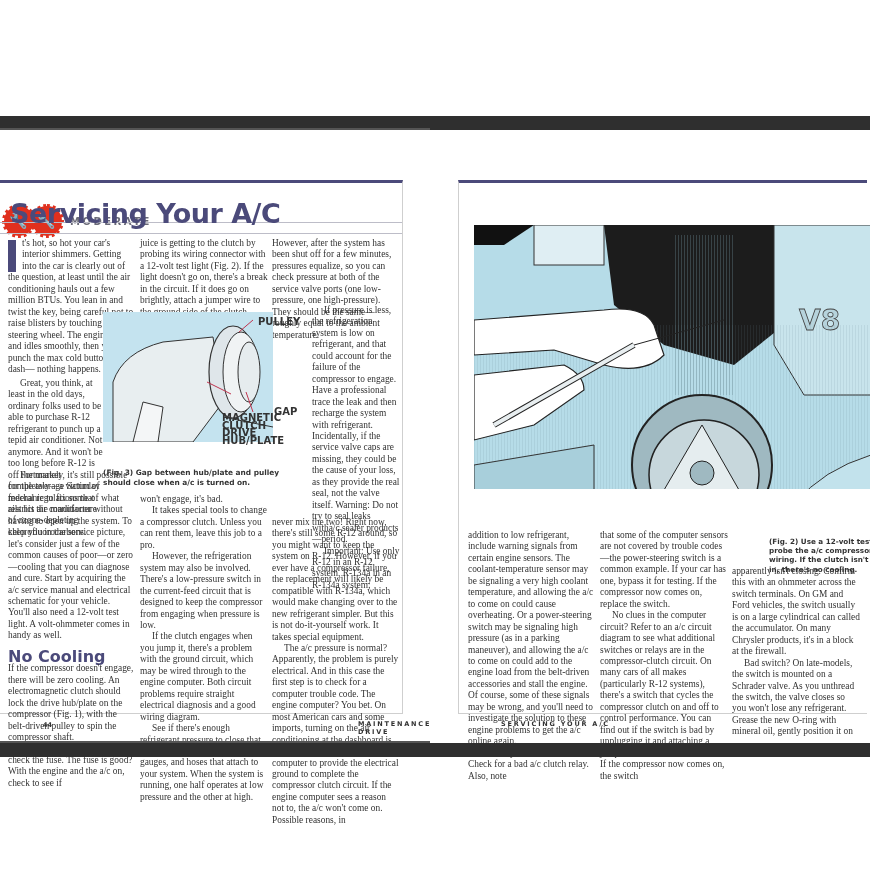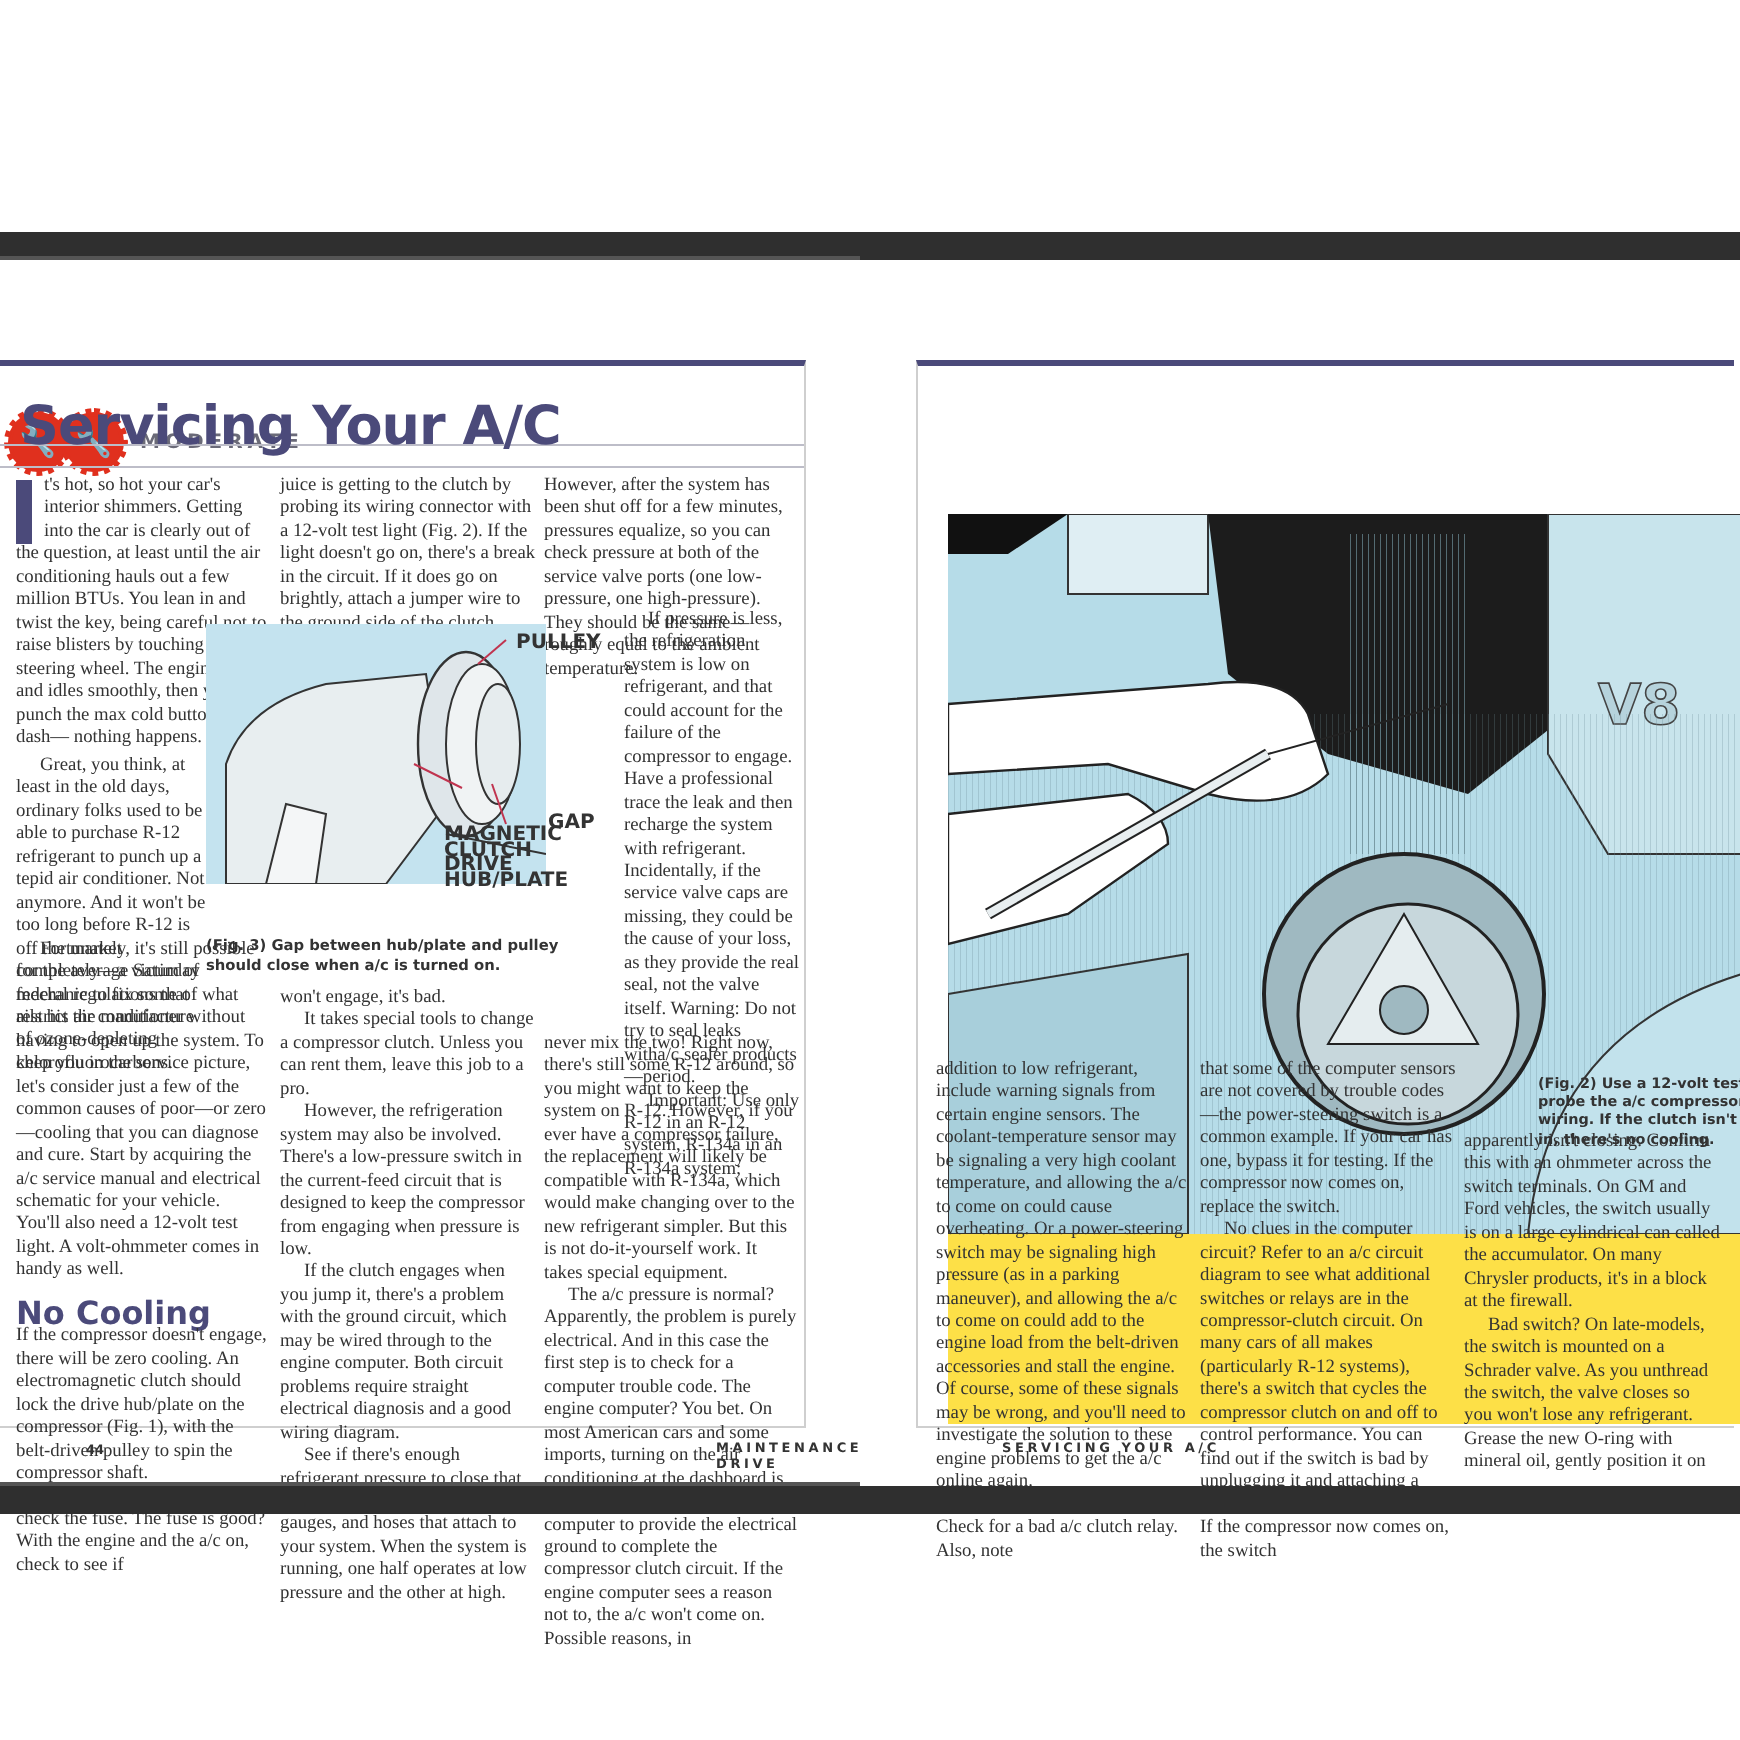--- a/index.html
+++ b/index.html
@@ -42,21 +42,21 @@
   .dropcap { float:left; width:8px; height:32px; background:#4b4a7a; margin:2px 6px 0 0; }
 
   .fig1 { position:absolute; left:103px; top:182px; width:170px; height:130px;
           background:#c4e3ef; overflow:hidden; }
   .fig1-caption { position:absolute; left:103px; top:338px; width:195px;
                   font-family:"DejaVu Sans", sans-serif; font-weight:bold; font-size:7.4px; line-height:9.5px; color:#333; }
   .callout { position:absolute; font-family:"DejaVu Sans", sans-serif; font-weight:bold; font-size:10px; line-height:7.5px; color:#333; }
 
   .folio { position:absolute; font-family:"DejaVu Sans", sans-serif; font-weight:bold; font-size:6.5px; letter-spacing:1.8px; color:#333;margin-left:41px; }
 
-  .fig2 { position:absolute; left:15px; top:42px; width:397px; height:455px; background:#fde047; overflow:hidden;margin-top:32px; }
+  .fig2 { position:absolute; left:15px; top:42px; width:397px; height:264px; background:#fde047; overflow:hidden; }
   .fig2-caption { position:absolute; left:296px; top:400px; width:140px; font-family:"DejaVu Sans", sans-serif;
                   font-weight:bold; font-size:7.2px; line-height:9.2px; color:#333; }
 </style>
 </head>
 <body>
 
 <div class="bar-top"></div>
 <div class="bar-top-left-edge"></div>
 
 <div class="page page-left">

